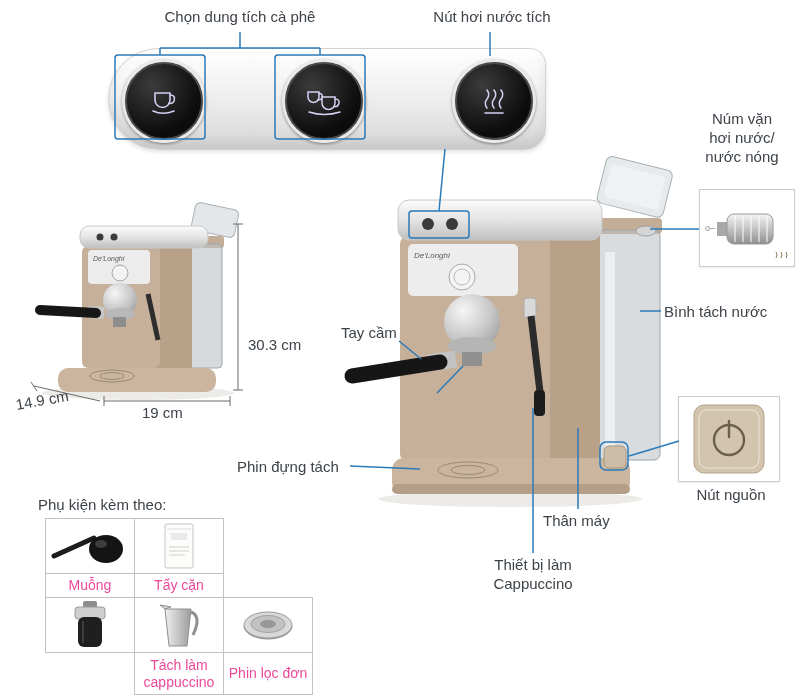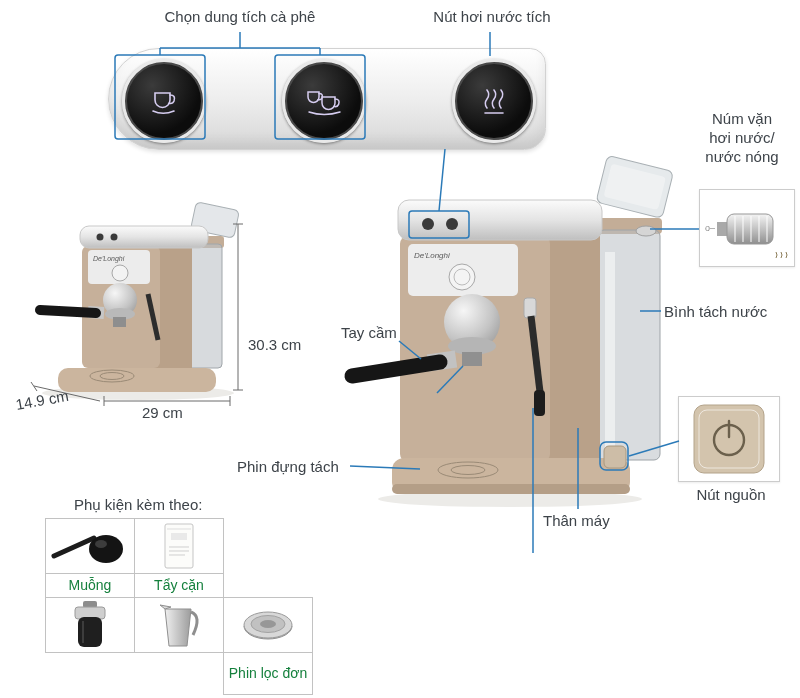--- a/index.html
+++ b/index.html
@@ -19,21 +19,21 @@
         border:3px solid #e9e9e9;box-shadow:0 1px 3px rgba(0,0,0,.45), inset 0 0 0 2px #4a4a4a;
         display:flex;align-items:center;justify-content:center;}
   
   .inset{position:absolute;background:#fff;border:1px solid #cccccc;box-shadow:0 1px 2px rgba(0,0,0,.08);}
   
   .acc-row{position:absolute;display:flex;}
   .acc-cell{width:90px;background:#fff;}
   .acc-cell + .acc-cell{margin-left:-1px;}
   .acc-img{height:54px;border:1px solid #c2c2c2;display:flex;align-items:center;justify-content:center;}
   .acc-label{border:1px solid #c2c2c2;border-top:none;display:flex;align-items:center;justify-content:center;
-             text-align:center;font-size:14px;line-height:1.15;white-space:pre-line;color:#15803d;}
+             text-align:center;font-size:14px;line-height:1.15;white-space:pre-line;color:#ec4899;}
   .row1 .acc-label{height:23px;}
   .row2 .acc-label{height:41px;}
 </style>
 </head>
 <body>
 
 <div class="canvas">
 
   <svg width="0" height="0" style="position:absolute">
     <defs>
@@ -161,20 +161,22 @@
       </div>
     </div>
     <div class="acc-cell">
       <div class="acc-img">
         <svg width="88" height="52" viewBox="0 0 88 52">
           <path d="M30,10 L56,10 L52,47 L34,47 Z" fill="url(#steel)" stroke="#8f8f8f"></path>
           <path d="M30,10 L25,6 L36,8 Z" fill="#dcdcdc" stroke="#8f8f8f"></path>
           <path d="M56,13 q11,4 2,23" fill="none" stroke="#8f8f8f" stroke-width="3"></path>
         </svg>
       </div>
+      <div class="acc-label">Tách làm
+cappuccino</div>
     </div>
     <div class="acc-cell">
       <div class="acc-img">
         <svg width="88" height="52" viewBox="0 0 88 52">
           <path d="M20,27 a24,13 0 0 0 48,0" fill="#bdbdbd" stroke="#8f8f8f"></path>
           <ellipse cx="44" cy="26" rx="24" ry="13" fill="#d8d8d8" stroke="#9a9a9a"></ellipse>
           <ellipse cx="44" cy="25" rx="17" ry="8.5" fill="#c1c1c1" stroke="#a2a2a2"></ellipse>
           <ellipse cx="44" cy="25" rx="8" ry="4" fill="#979797"></ellipse>
         </svg>
       </div>
@@ -282,18 +284,20 @@
   <div class="lbl center" style="left:128px;top:8px;width:224px;">Chọn dung tích cà phê</div>
   <div class="lbl center" style="left:402px;top:8px;width:180px;">Nút hơi nước tích</div>
   <div class="lbl center pre" style="left:688px;top:110px;width:108px;">Núm vặn
 hơi nước/
 nước nóng</div>
   <div class="lbl" style="left:664px;top:303px;">Bình tách nước</div>
   <div class="lbl" style="left:341px;top:324px;">Tay cầm</div>
   <div class="lbl" style="left:237px;top:458px;">Phin đựng tách</div>
   <div class="lbl center" style="left:688px;top:486px;width:86px;">Nút nguồn</div>
   <div class="lbl" style="left:543px;top:512px;">Thân máy</div>
+  <div class="lbl center pre" style="left:465px;top:556px;width:136px;">Thiết bị làm
+Cappuccino</div>
   <div class="lbl" style="left:248px;top:288px;margin-top:48px;">30.3 cm</div>
   <div class="lbl" style="left:16px;top:396px;transform:rotate(-10deg);transform-origin:left center;">14.9 cm</div>
-  <div class="lbl" style="left:142px;top:404px;">29 cm</div>
-  <div class="lbl" style="left:38px;top:496px;margin-left:36px;">Phụ kiện kèm theo:</div>
+  <div class="lbl" style="left:142px;top:404px;">19 cm</div>
+  <div class="lbl" style="left:38px;top:496px;">Phụ kiện kèm theo:</div>
 
 </div>
 
 </body></html>

